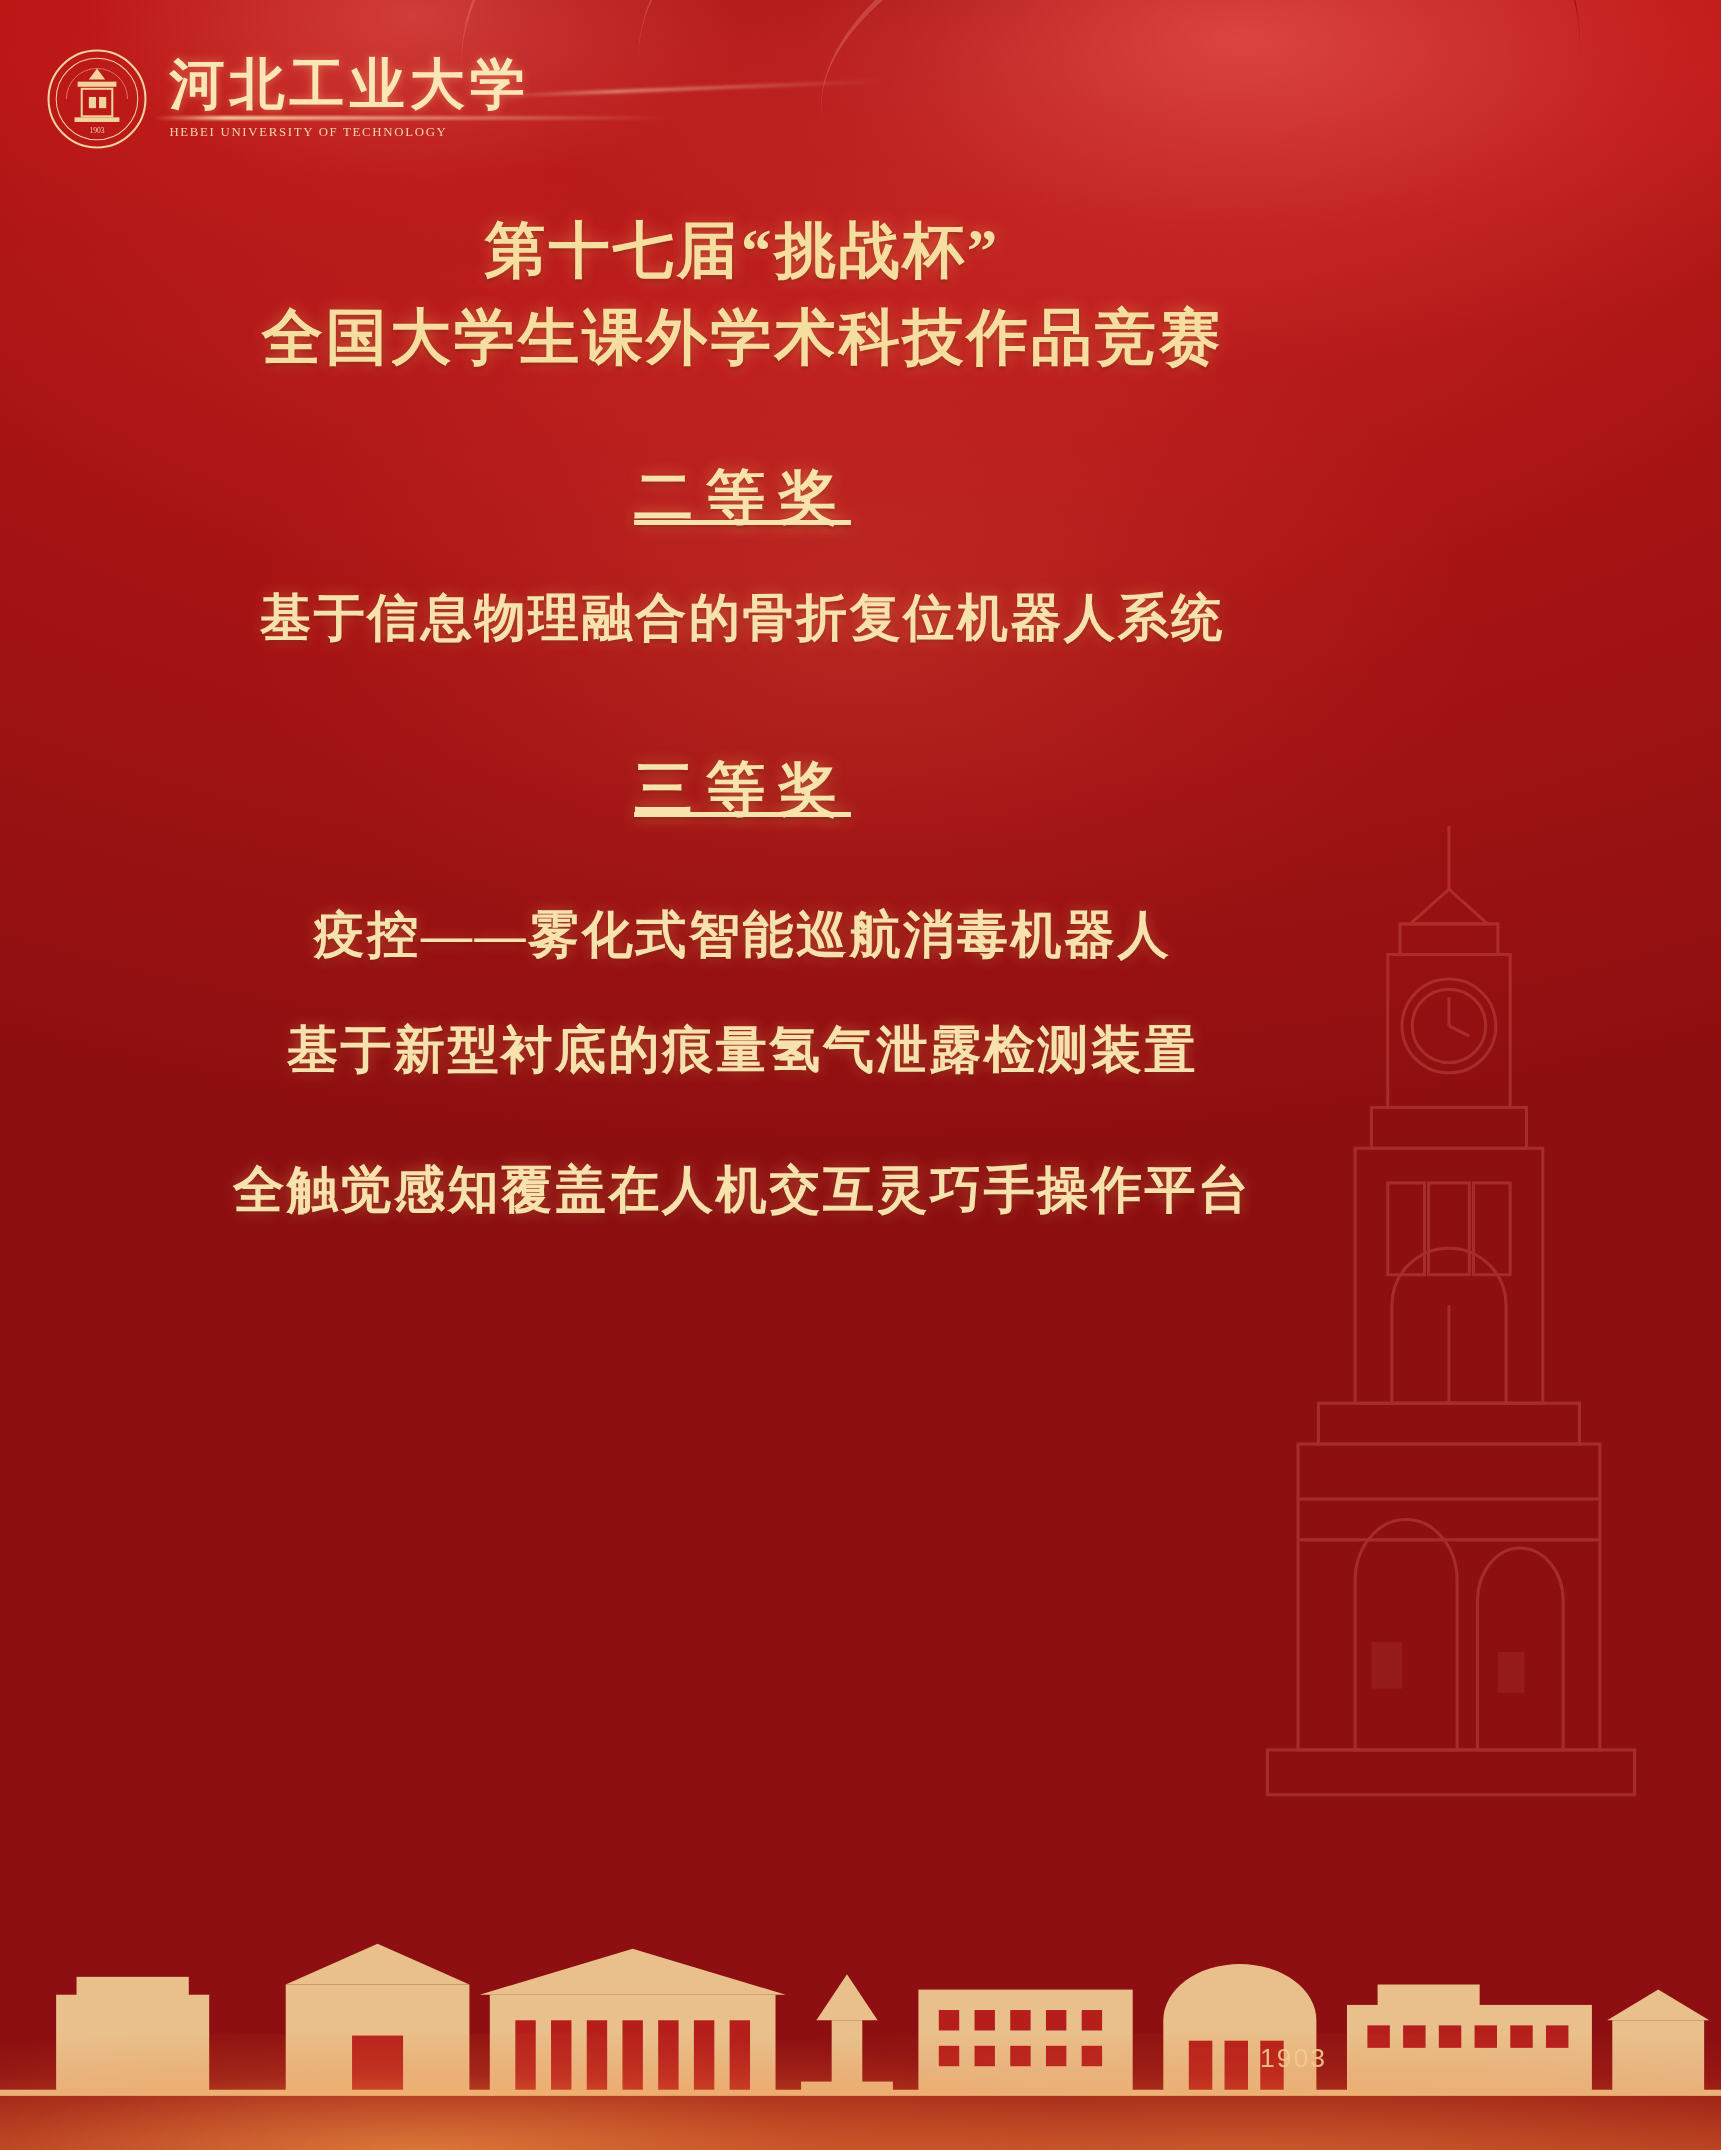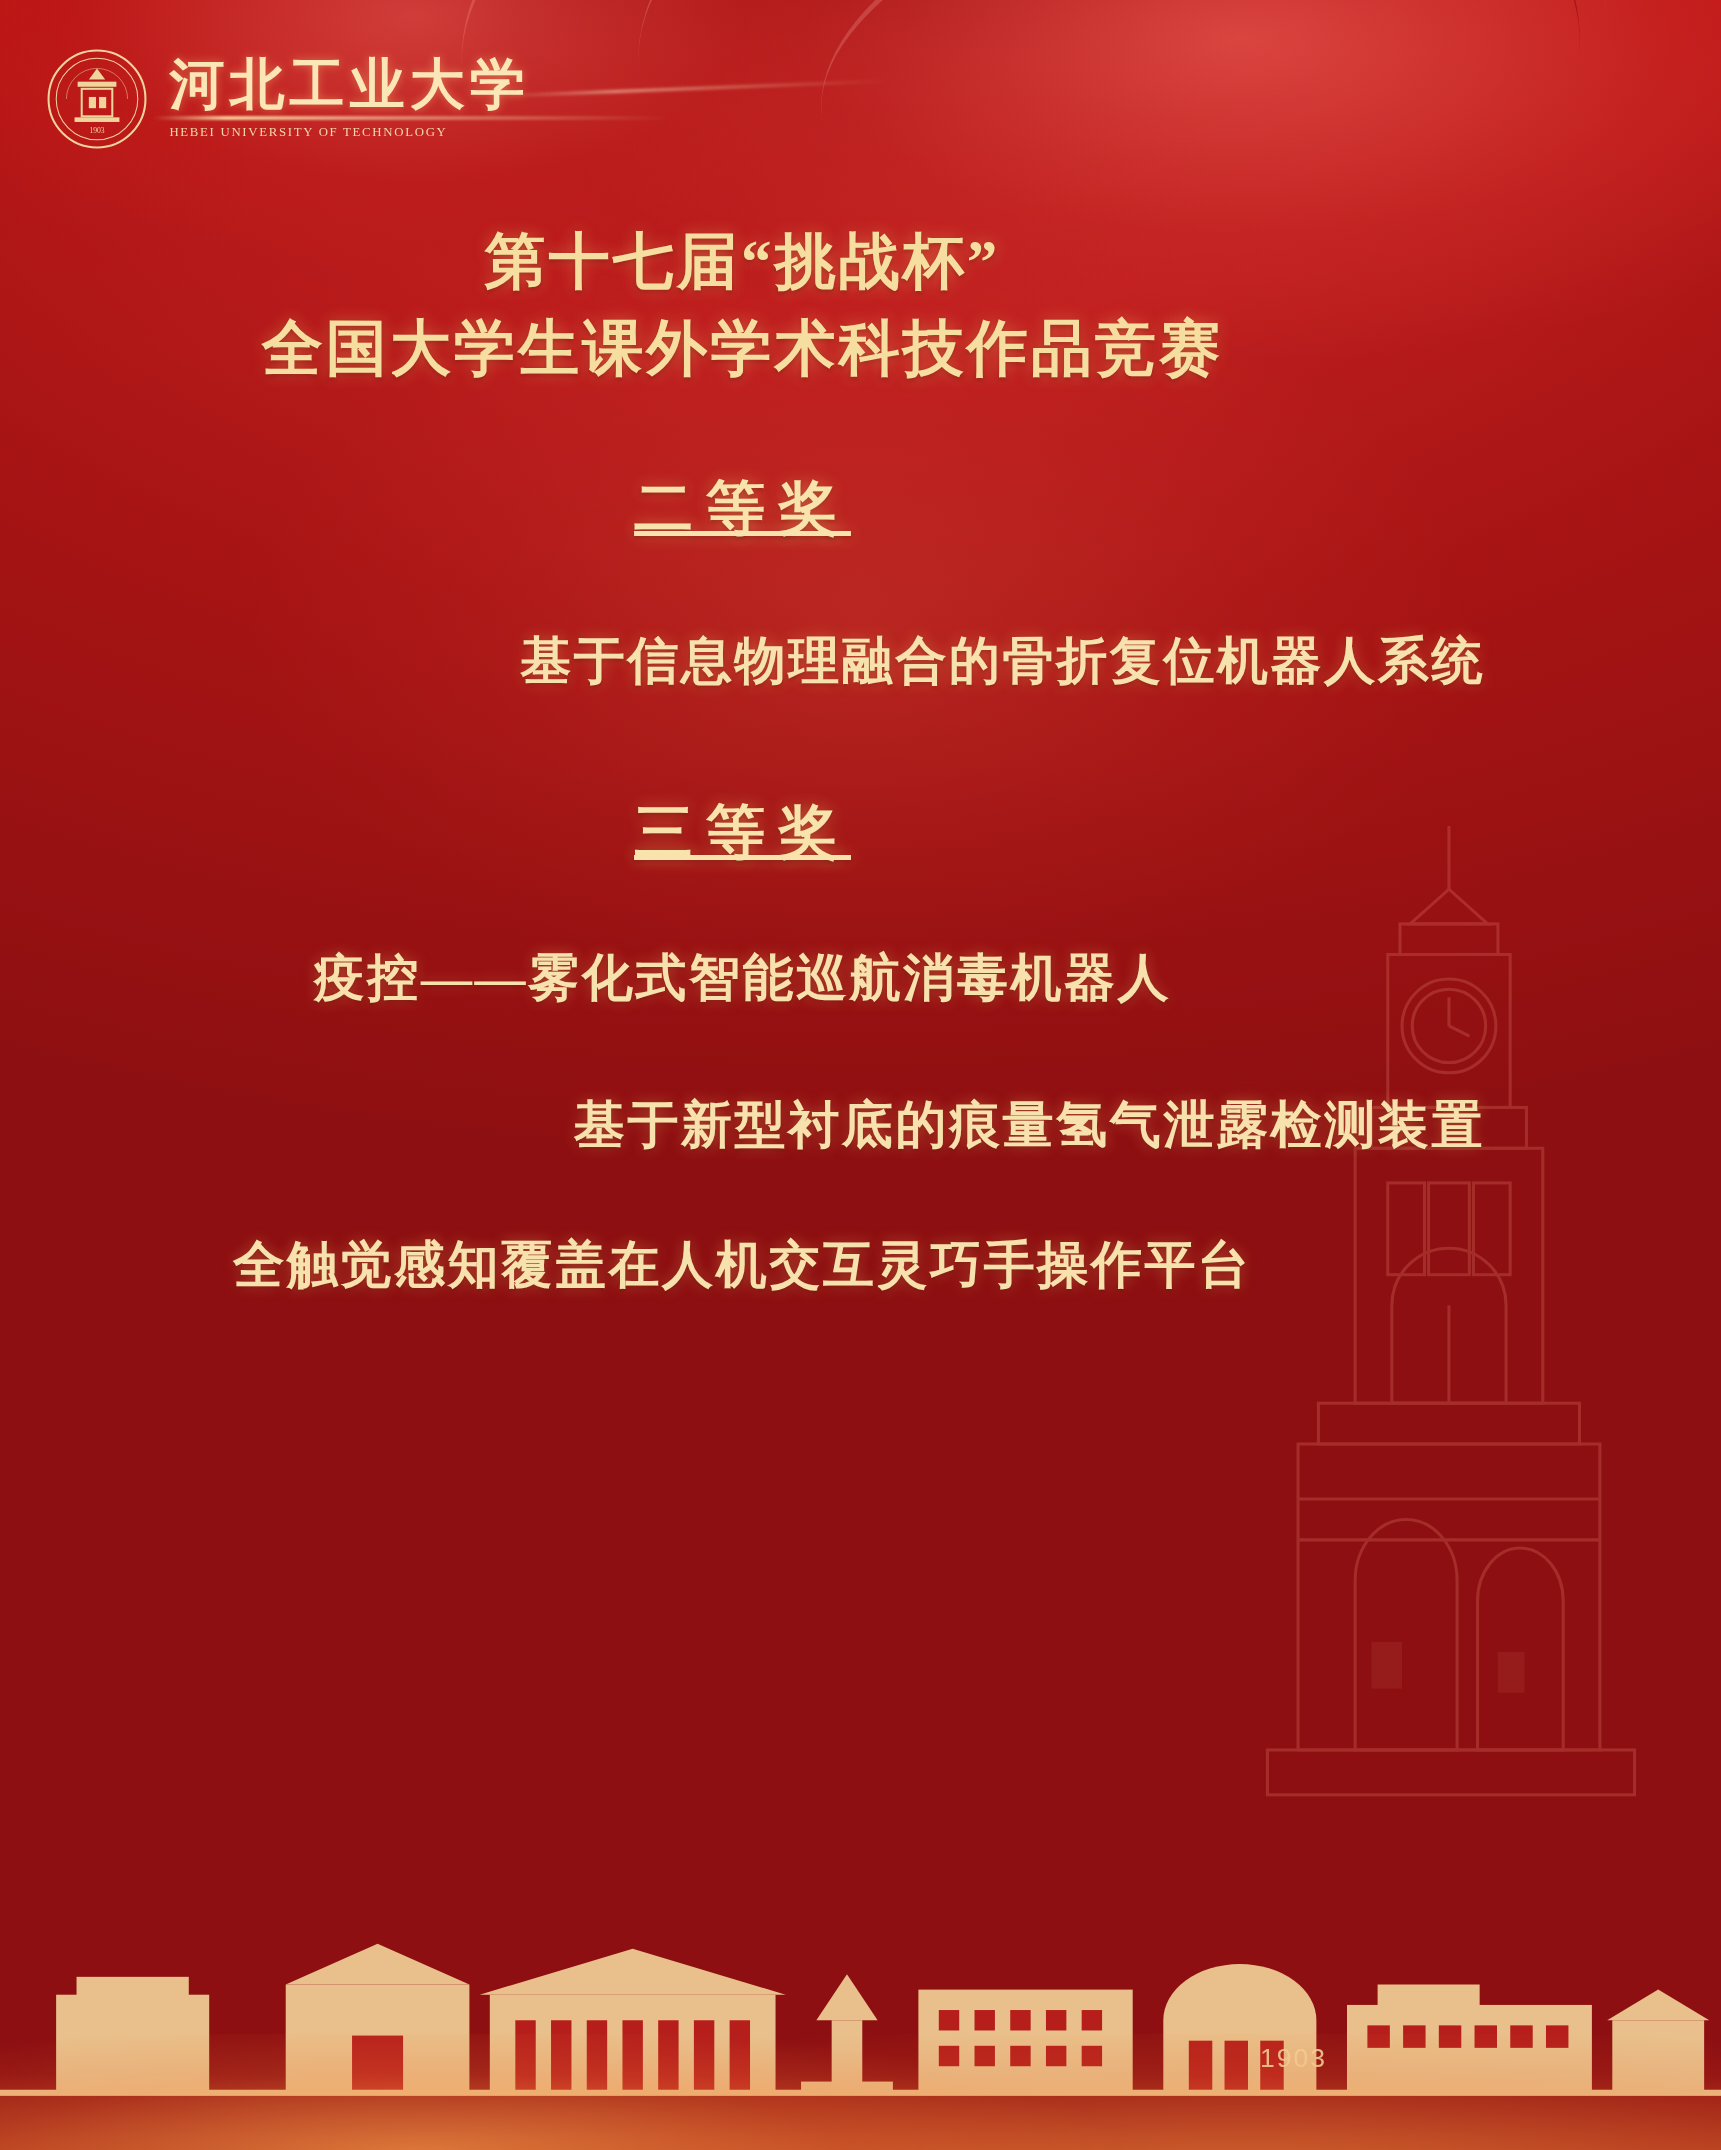--- a/index.html
+++ b/index.html
@@ -128,21 +128,21 @@
     background: linear-gradient(90deg, rgba(255,225,160,0.0) 0%, rgba(255,240,200,0.55) 30%, rgba(255,225,160,0.0) 100%);
     filter: blur(1.5px);
     transform: rotate(-2.2deg);
     pointer-events: none;
   }
 
   
   .content {
     position: absolute;
     left: 0;
-    top: 219px;
+    top: 208px;
     width: 1485px;
     text-align: center;
   }
   .title-block {
     color: #f6dea0;
     font-weight: bold;
     letter-spacing: 3.1px;
     text-shadow: 0 0 15.3px rgba(255,190,110,0.40), 0 2px 5.1px rgba(90,0,0,0.45);
   }
   .title-line {
@@ -159,21 +159,21 @@
     text-decoration: underline;
   }
   .award-heading.second { margin-top: 97px; }
   .project {
     font-size: 51px;
     letter-spacing: 2.6px;
     color: #f7e2ae;
     font-weight: bold;
     text-shadow: 0 0 13.3px rgba(255,190,110,0.34), 0 1.5px 4.1px rgba(90,0,0,0.40);
   }
-  .p-gap-1 { margin-top: 78px; text-align: right; }
+  .p-gap-1 { margin-top: 46px; }
   .p-gap-2 { margin-top: 71px; }
 
   
   .skyline {
     position: absolute;
     left: 0;
     bottom: 49px;
     width: 1722px;
     height: 235px;
     pointer-events: none;

